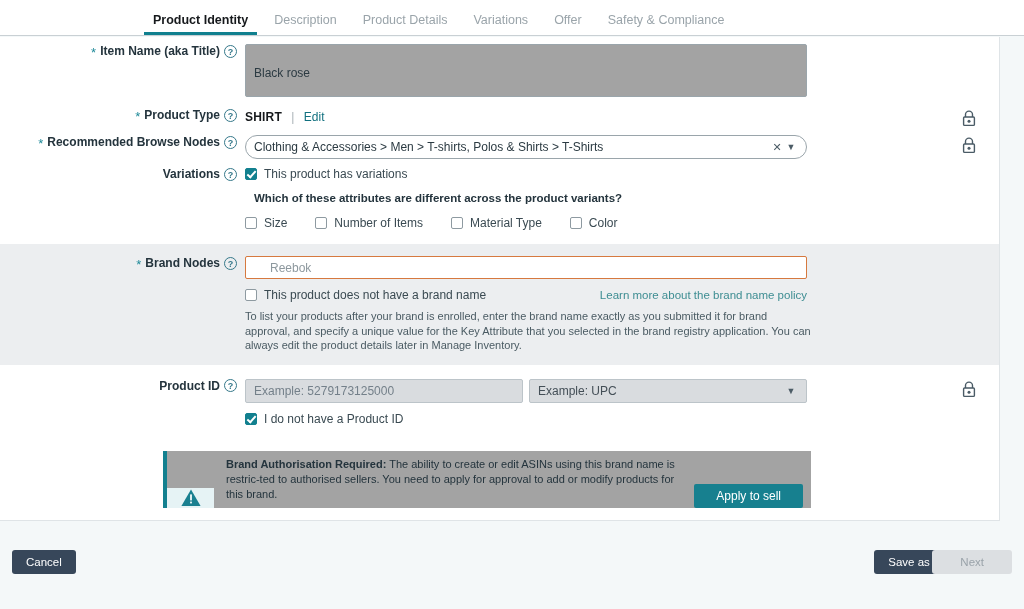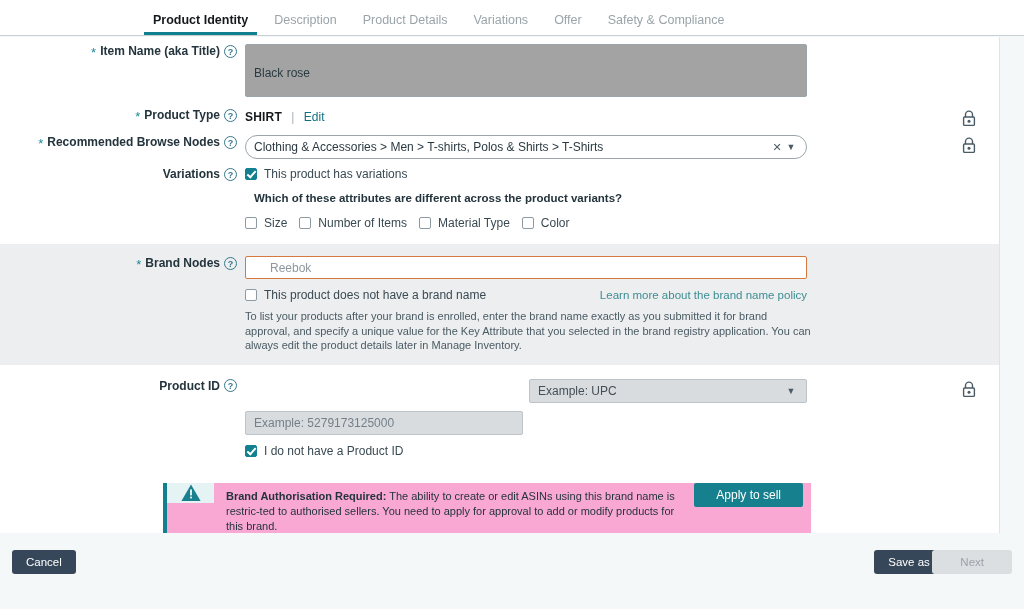--- a/index.html
+++ b/index.html
@@ -187,21 +187,20 @@
     height: 24px;
     border: 1px solid #bcc4c9;
     border-radius: 2px;
     background: #d9dcdf;
     box-sizing: border-box;
     padding: 0 8px;
     font-family: "Liberation Sans", sans-serif;
     font-size: 12px;
     color: #74808a;
     outline: none;
-    margin-top: 32px;
   }
   .pid-input::placeholder { color: #74808a; }
   .pid-select {
     position: relative;
     width: 278px;
     height: 24px;
     border: 1px solid #bcc4c9;
     border-radius: 2px;
     background: #d9dcdf;
     box-sizing: border-box;
@@ -261,21 +260,21 @@
     transform: rotate(42deg);
   }
   .cb-label { font-size: 12px; color: #3a4a52; }
 
   .q-text {
     font-weight: bold;
     font-size: 11.5px;
     color: #24343d;
     margin-left: 9px;
   }
-  .attr-list { display: flex; align-items: center; gap: 12px; text-align: right; }
+  .attr-list { display: flex; align-items: center; gap: 28px; text-align: right; }
 
   .helptext {
     width: 570px;
     font-size: 11px;
     line-height: 14.5px;
     color: #4a5b63;
   }
 
   
   .lock-col {
@@ -284,24 +283,24 @@
     display: flex;
     justify-content: center;
     padding-top: 2px;
   }
 
   
   .alert-wrap { padding-left: 163px; padding-top: 5px; }
   .alert {
     display: flex;
     width: 648px;
-    background: #f9a8d4;
+    background: #a3a3a3;
     border-left: 4px solid #12808f;
     box-sizing: border-box;
-    align-items: flex-start;
+    align-items: flex-end;
     min-height: 49px;
   }
   .alert-icon-cell {
     width: 47px;
     background: #e6f3f5;
     display: flex;
     align-items: center;
     justify-content: center;
     flex: 0 0 auto;
   }

